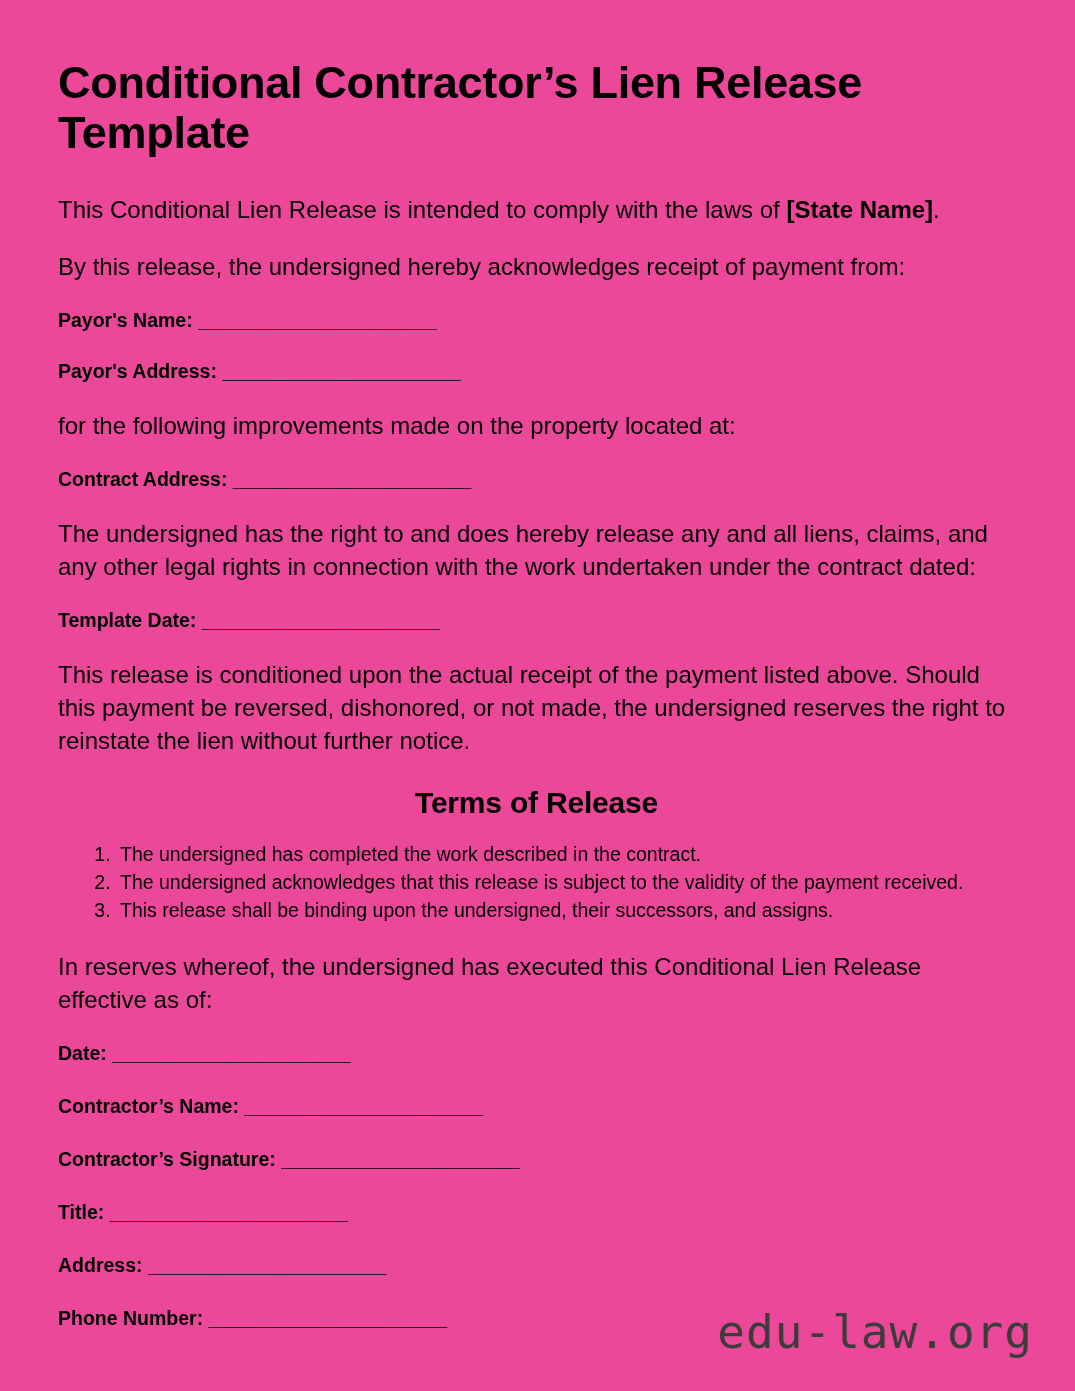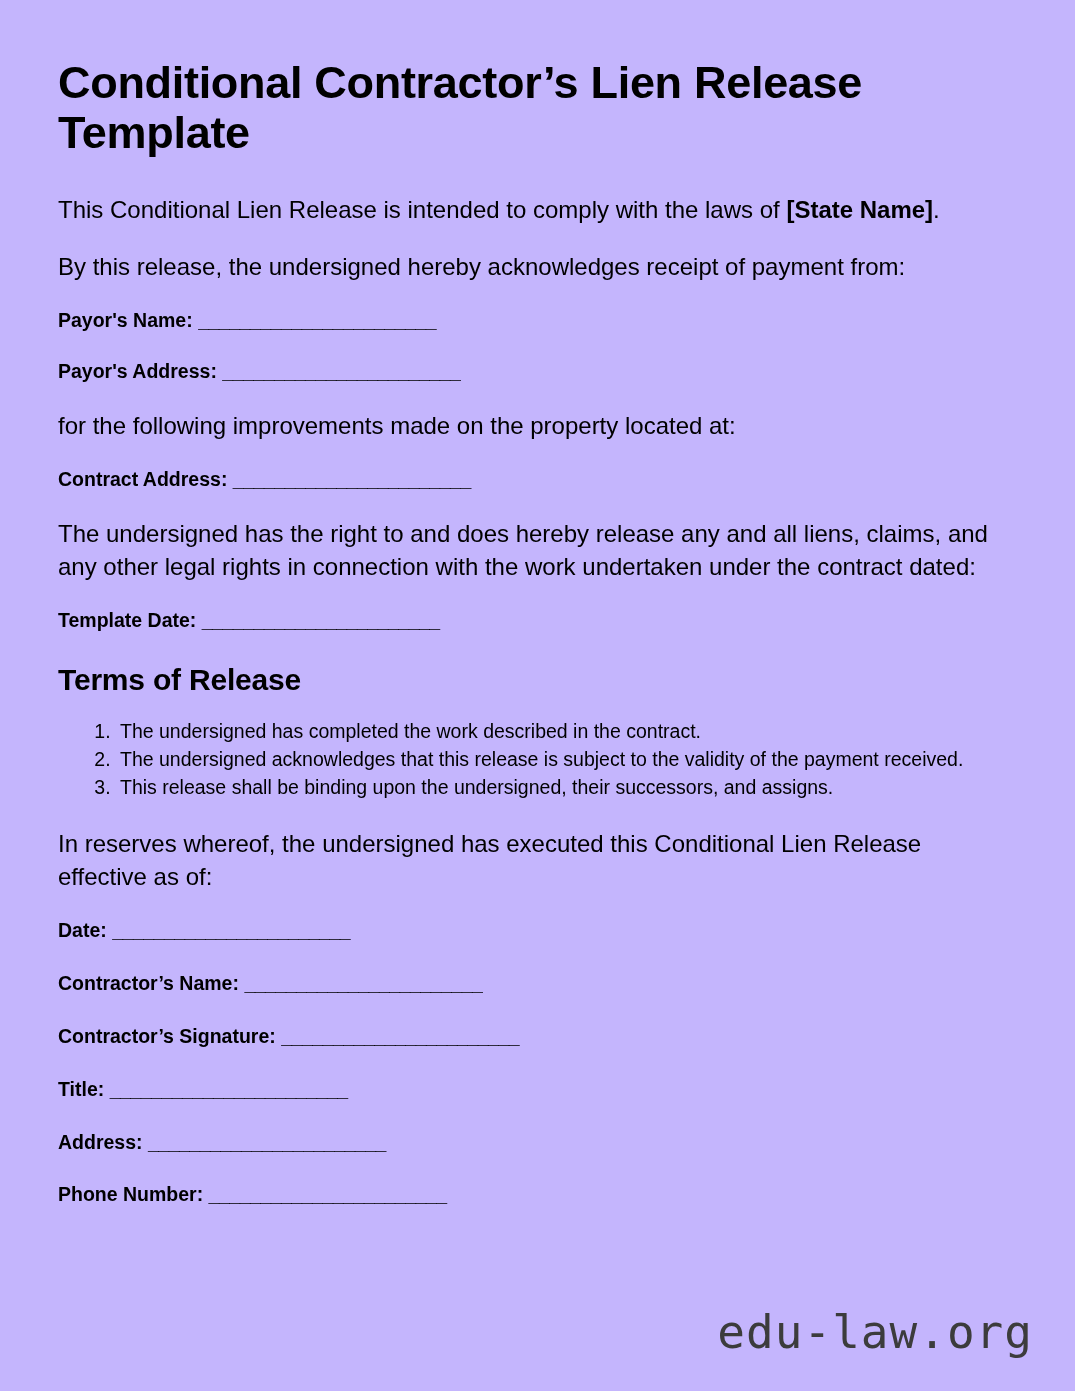--- a/index.html
+++ b/index.html
@@ -13,21 +13,21 @@
     position: relative;
     font-family: "Liberation Sans", sans-serif;
     color: #000000;
     overflow: hidden;
   }
   .page {
     position: absolute;
     top: 0; left: 0;
     width: 1075px;
     height: 1391px;
-    background: #c4b5fd;
+    background: #ec4899;
     box-sizing: border-box;
     padding: 58px 60px 0 58px;
   }
   .doc-title {
     font-size: 45px;
     font-weight: bold;
     line-height: 1.12;
     letter-spacing: -0.3px;
     margin: 0 0 34px 0;
     max-width: 930px;
@@ -51,20 +51,21 @@
   }
   .state-name {
     font-weight: bold;
   }
   h2.section-title {
     font-size: 30px;
     font-weight: bold;
     line-height: 1.2;
     margin: 28px 0 20px 0;
     letter-spacing: -0.2px;
+    text-align: center;
   }
   ol.terms-list {
     font-size: 19.5px;
     line-height: 1.38;
     margin: 0 0 26px 0;
     padding-left: 58px;
     max-width: 930px;
   }
   ol.terms-list li {
     margin: 0 0 1px 0;
@@ -100,20 +101,21 @@
   <p class="field-line"><span>Payor's Address:</span> <span class="blank">_______________________</span></p>
 
   <p class="body-text">for the following improvements made on the property located at:</p>
 
   <p class="field-line"><span>Contract Address:</span> <span class="blank">_______________________</span></p>
 
   <p class="body-text">The undersigned has the right to and does hereby release any and all liens, claims, and any other legal rights in connection with the work undertaken under the contract dated:</p>
 
   <p class="field-line"><span>Template Date:</span> <span class="blank">_______________________</span></p>
 
+  <p class="body-text">This release is conditioned upon the actual receipt of the payment listed above. Should this payment be reversed, dishonored, or not made, the undersigned reserves the right to reinstate the lien without further notice.</p>
 
   <h2 class="section-title">Terms of Release</h2>
 
   <ol class="terms-list">
     <li>The undersigned has completed the work described in the contract.</li>
     <li>The undersigned acknowledges that this release is subject to the validity of the payment received.</li>
     <li>This release shall be binding upon the undersigned, their successors, and assigns.</li>
   </ol>
 
   <p class="body-text">In reserves whereof, the undersigned has executed this Conditional Lien Release effective as of:</p>

